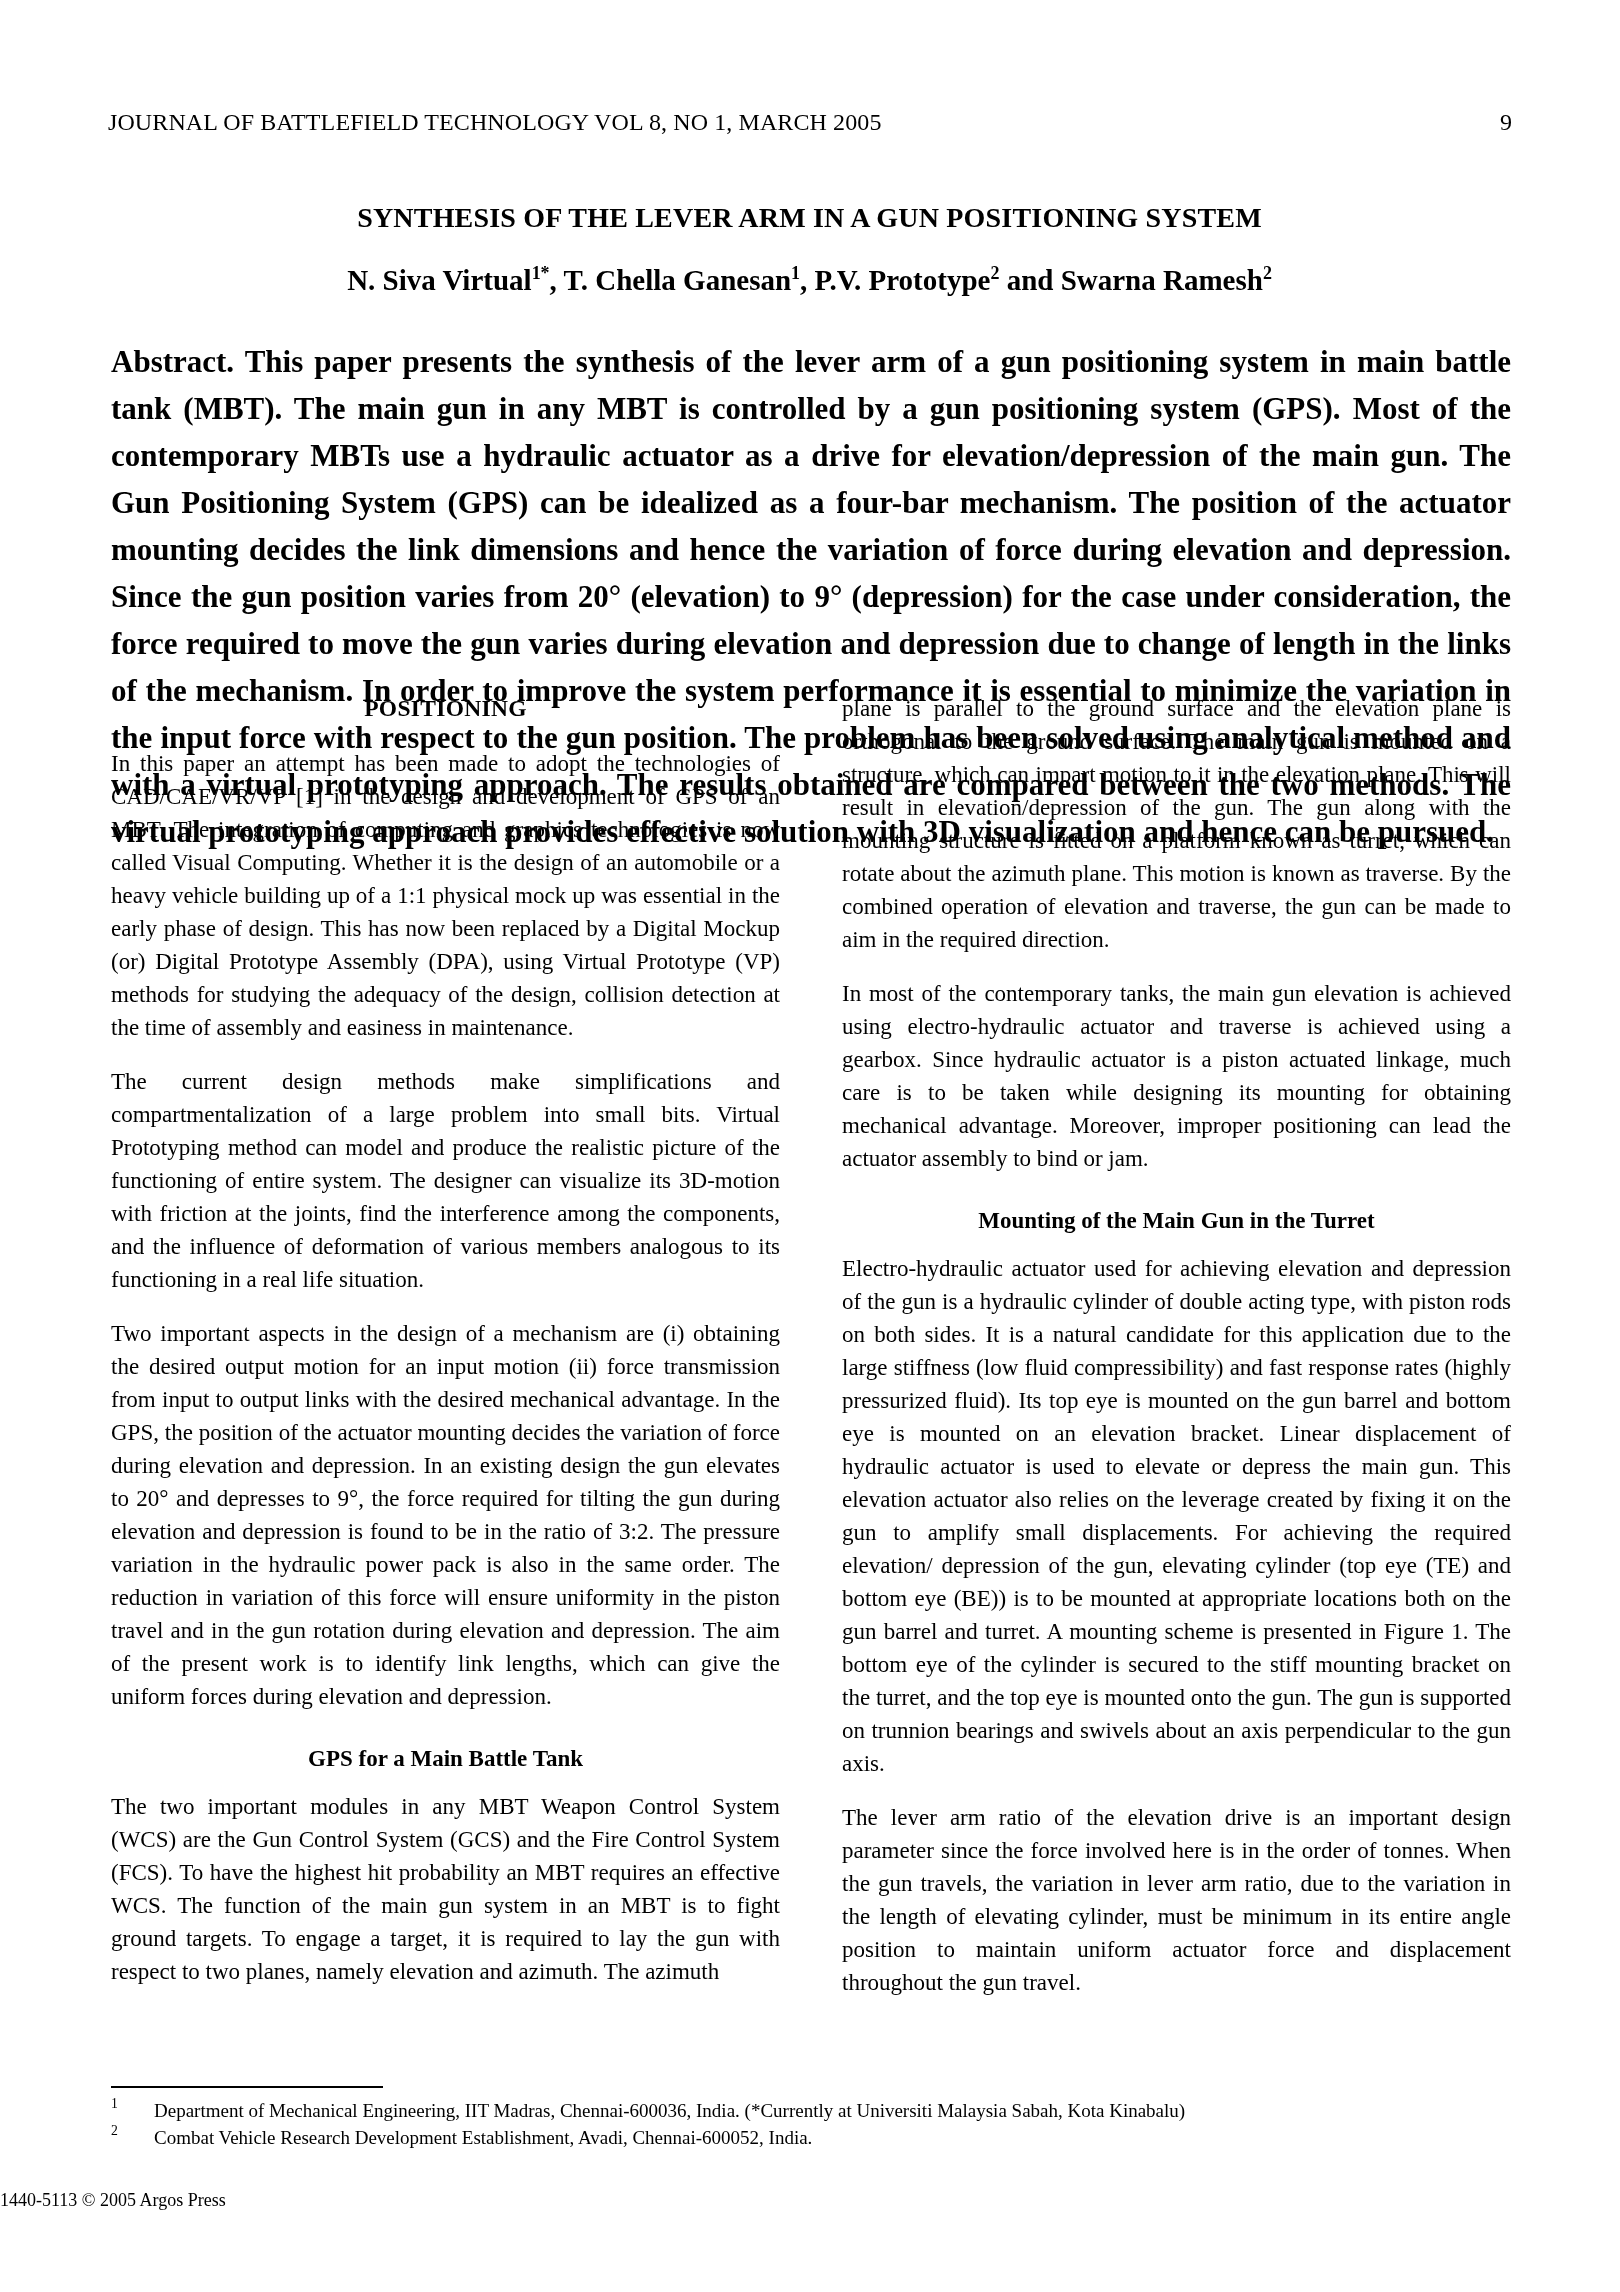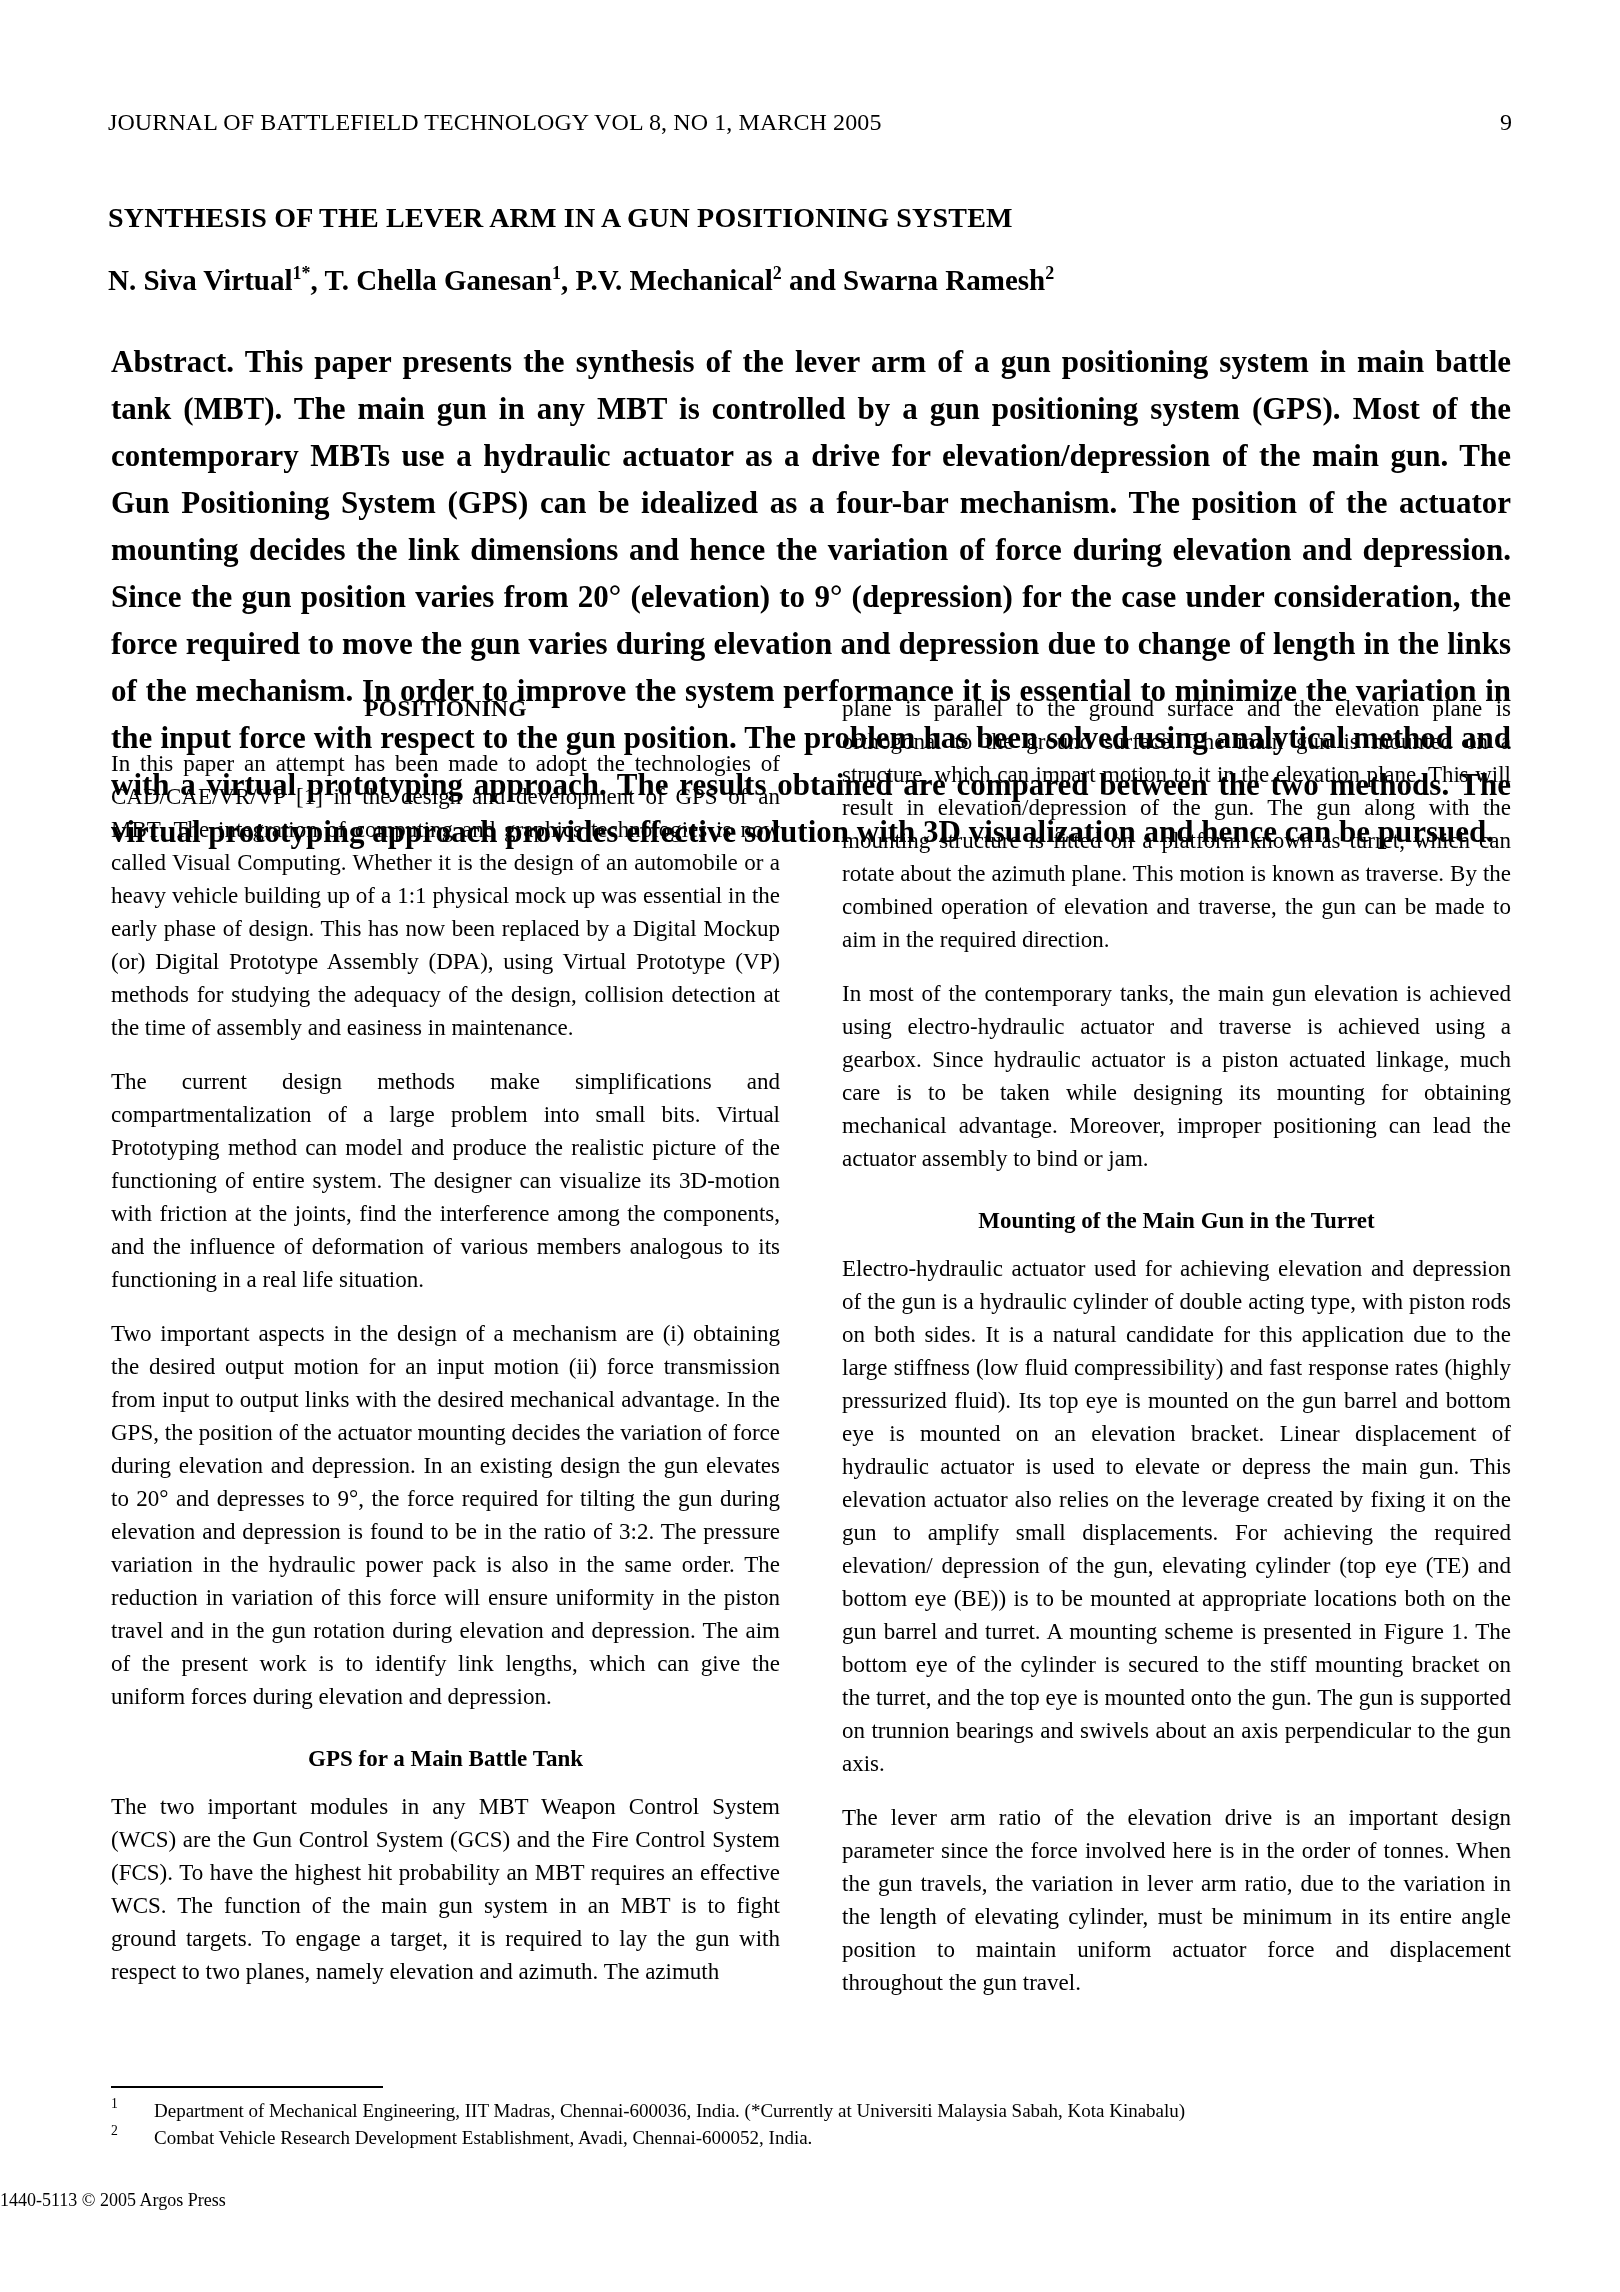--- a/index.html
+++ b/index.html
@@ -37,20 +37,21 @@
   }
   .running-head .rh-left { white-space: nowrap; }
   .running-head .rh-right { white-space: nowrap; }
 
   
   .title-block {
     position: absolute;
     top: 184px;
     left: 108px;
     right: 109px;
+    text-align: center;
   }
   .paper-title {
     font-size: 28px;
     font-weight: bold;
     line-height: 1.25;
     margin: 0;
     letter-spacing: 0.2px;
   }
   .authors {
     font-size: 29px;
@@ -161,21 +162,21 @@
 <div class="page">
 
   <div class="running-head">
     <span class="rh-left">JOURNAL OF BATTLEFIELD TECHNOLOGY VOL 8, NO 1, MARCH 2005</span>
     <span class="rh-right">9</span>
   </div>
 
   <div class="title-block">
     <h1 class="paper-title">SYNTHESIS OF THE LEVER ARM IN A GUN POSITIONING SYSTEM</h1>
     <div class="authors">
-      <span>N. Siva Virtual</span><sup>1*</sup><span>, </span><span>T. Chella Ganesan</span><sup>1</sup><span>, </span><span>P.V. Mechanical</span><sup>2</sup><span> and </span><span>Swarna Ramesh</span><sup>2</sup>
+      <span>N. Siva Virtual</span><sup>1*</sup><span>, </span><span>T. Chella Ganesan</span><sup>1</sup><span>, </span><span>P.V. Prototype</span><sup>2</sup><span> and </span><span>Swarna Ramesh</span><sup>2</sup>
     </div>
   </div>
 
   <div class="abstract">
     <span class="lead">Abstract.</span><span> This paper presents the synthesis of the lever arm of a gun positioning system in main battle tank (MBT). The main gun in any MBT is controlled by a gun positioning system (GPS). Most of the contemporary MBTs use a hydraulic actuator as a drive for elevation/depression of the main gun. The Gun Positioning System (GPS) can be idealized as a four-bar mechanism. The position of the actuator mounting decides the link dimensions and hence the variation of force during elevation and depression. Since the gun position varies from 20° (elevation) to 9° (depression) for the case under consideration, the force required to move the gun varies during elevation and depression due to change of length in the links of the mechanism. In order to improve the system performance it is essential to minimize the variation in the input force with respect to the gun position. The problem has been solved using analytical method and with a virtual prototyping approach. The results obtained are compared between the two methods. The virtual prototyping approach provides effective solution with 3D visualization and hence can be pursued.</span>
   </div>
 
   <div class="columns">
 
     <div class="col">

